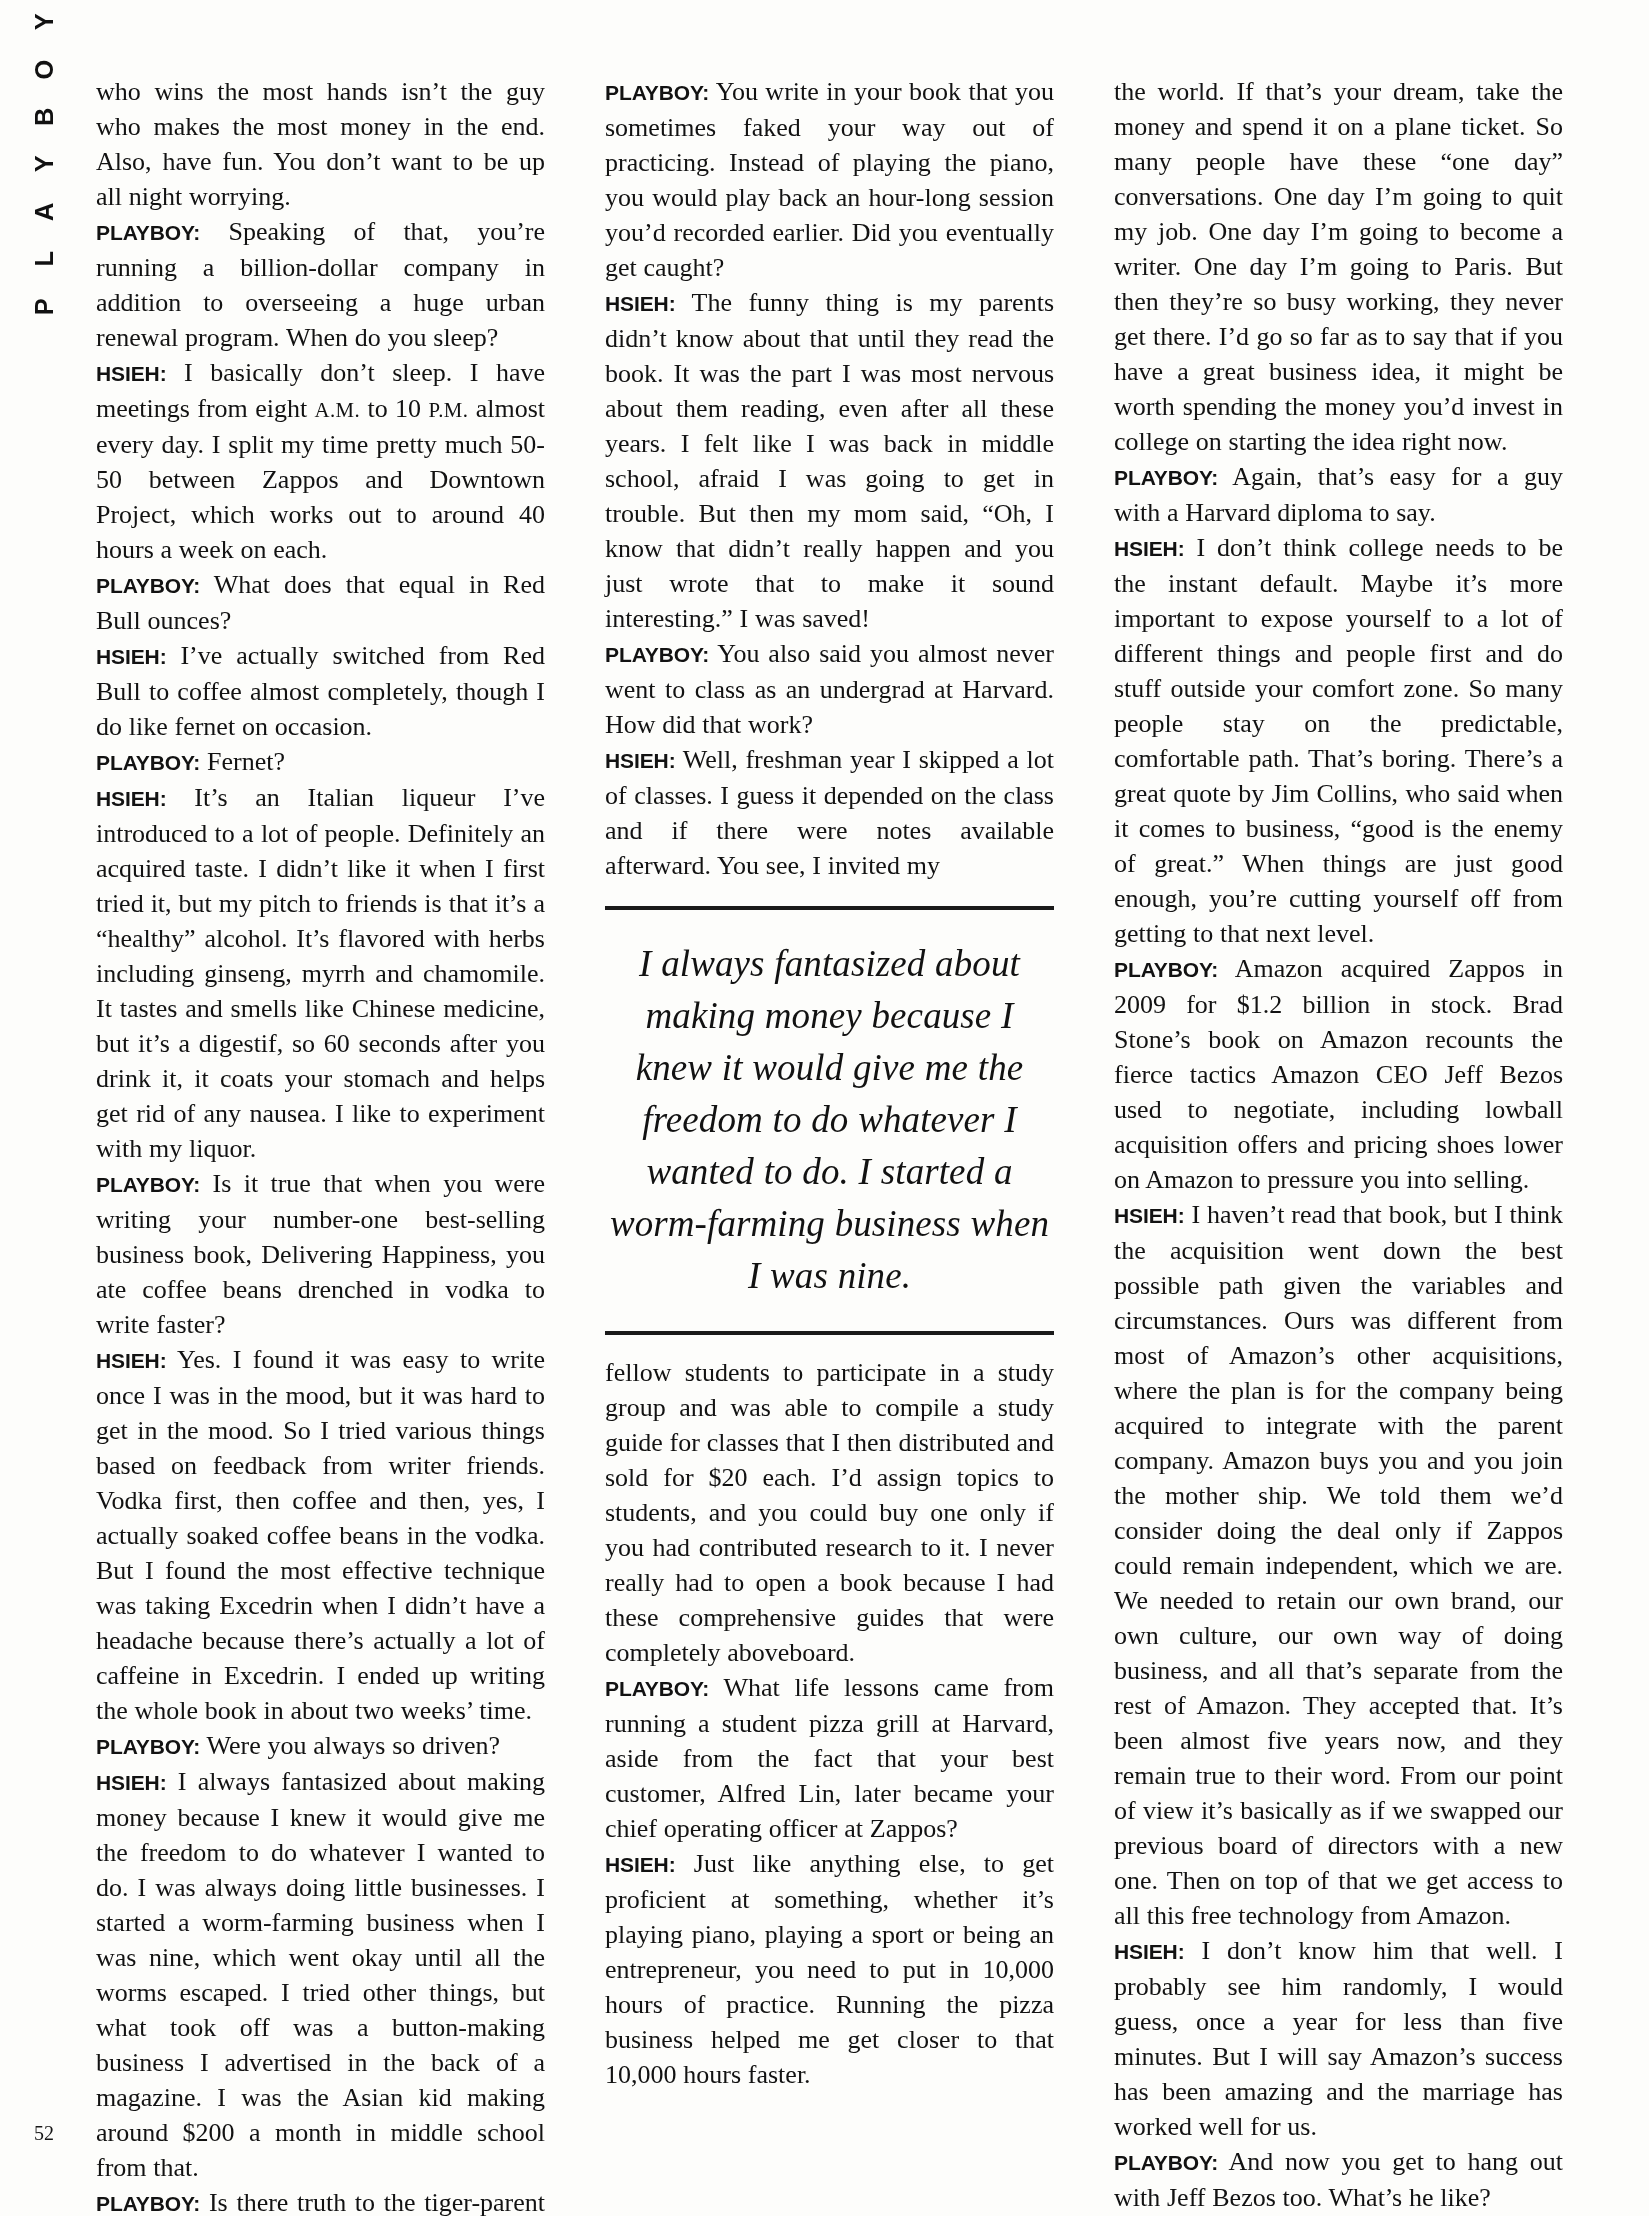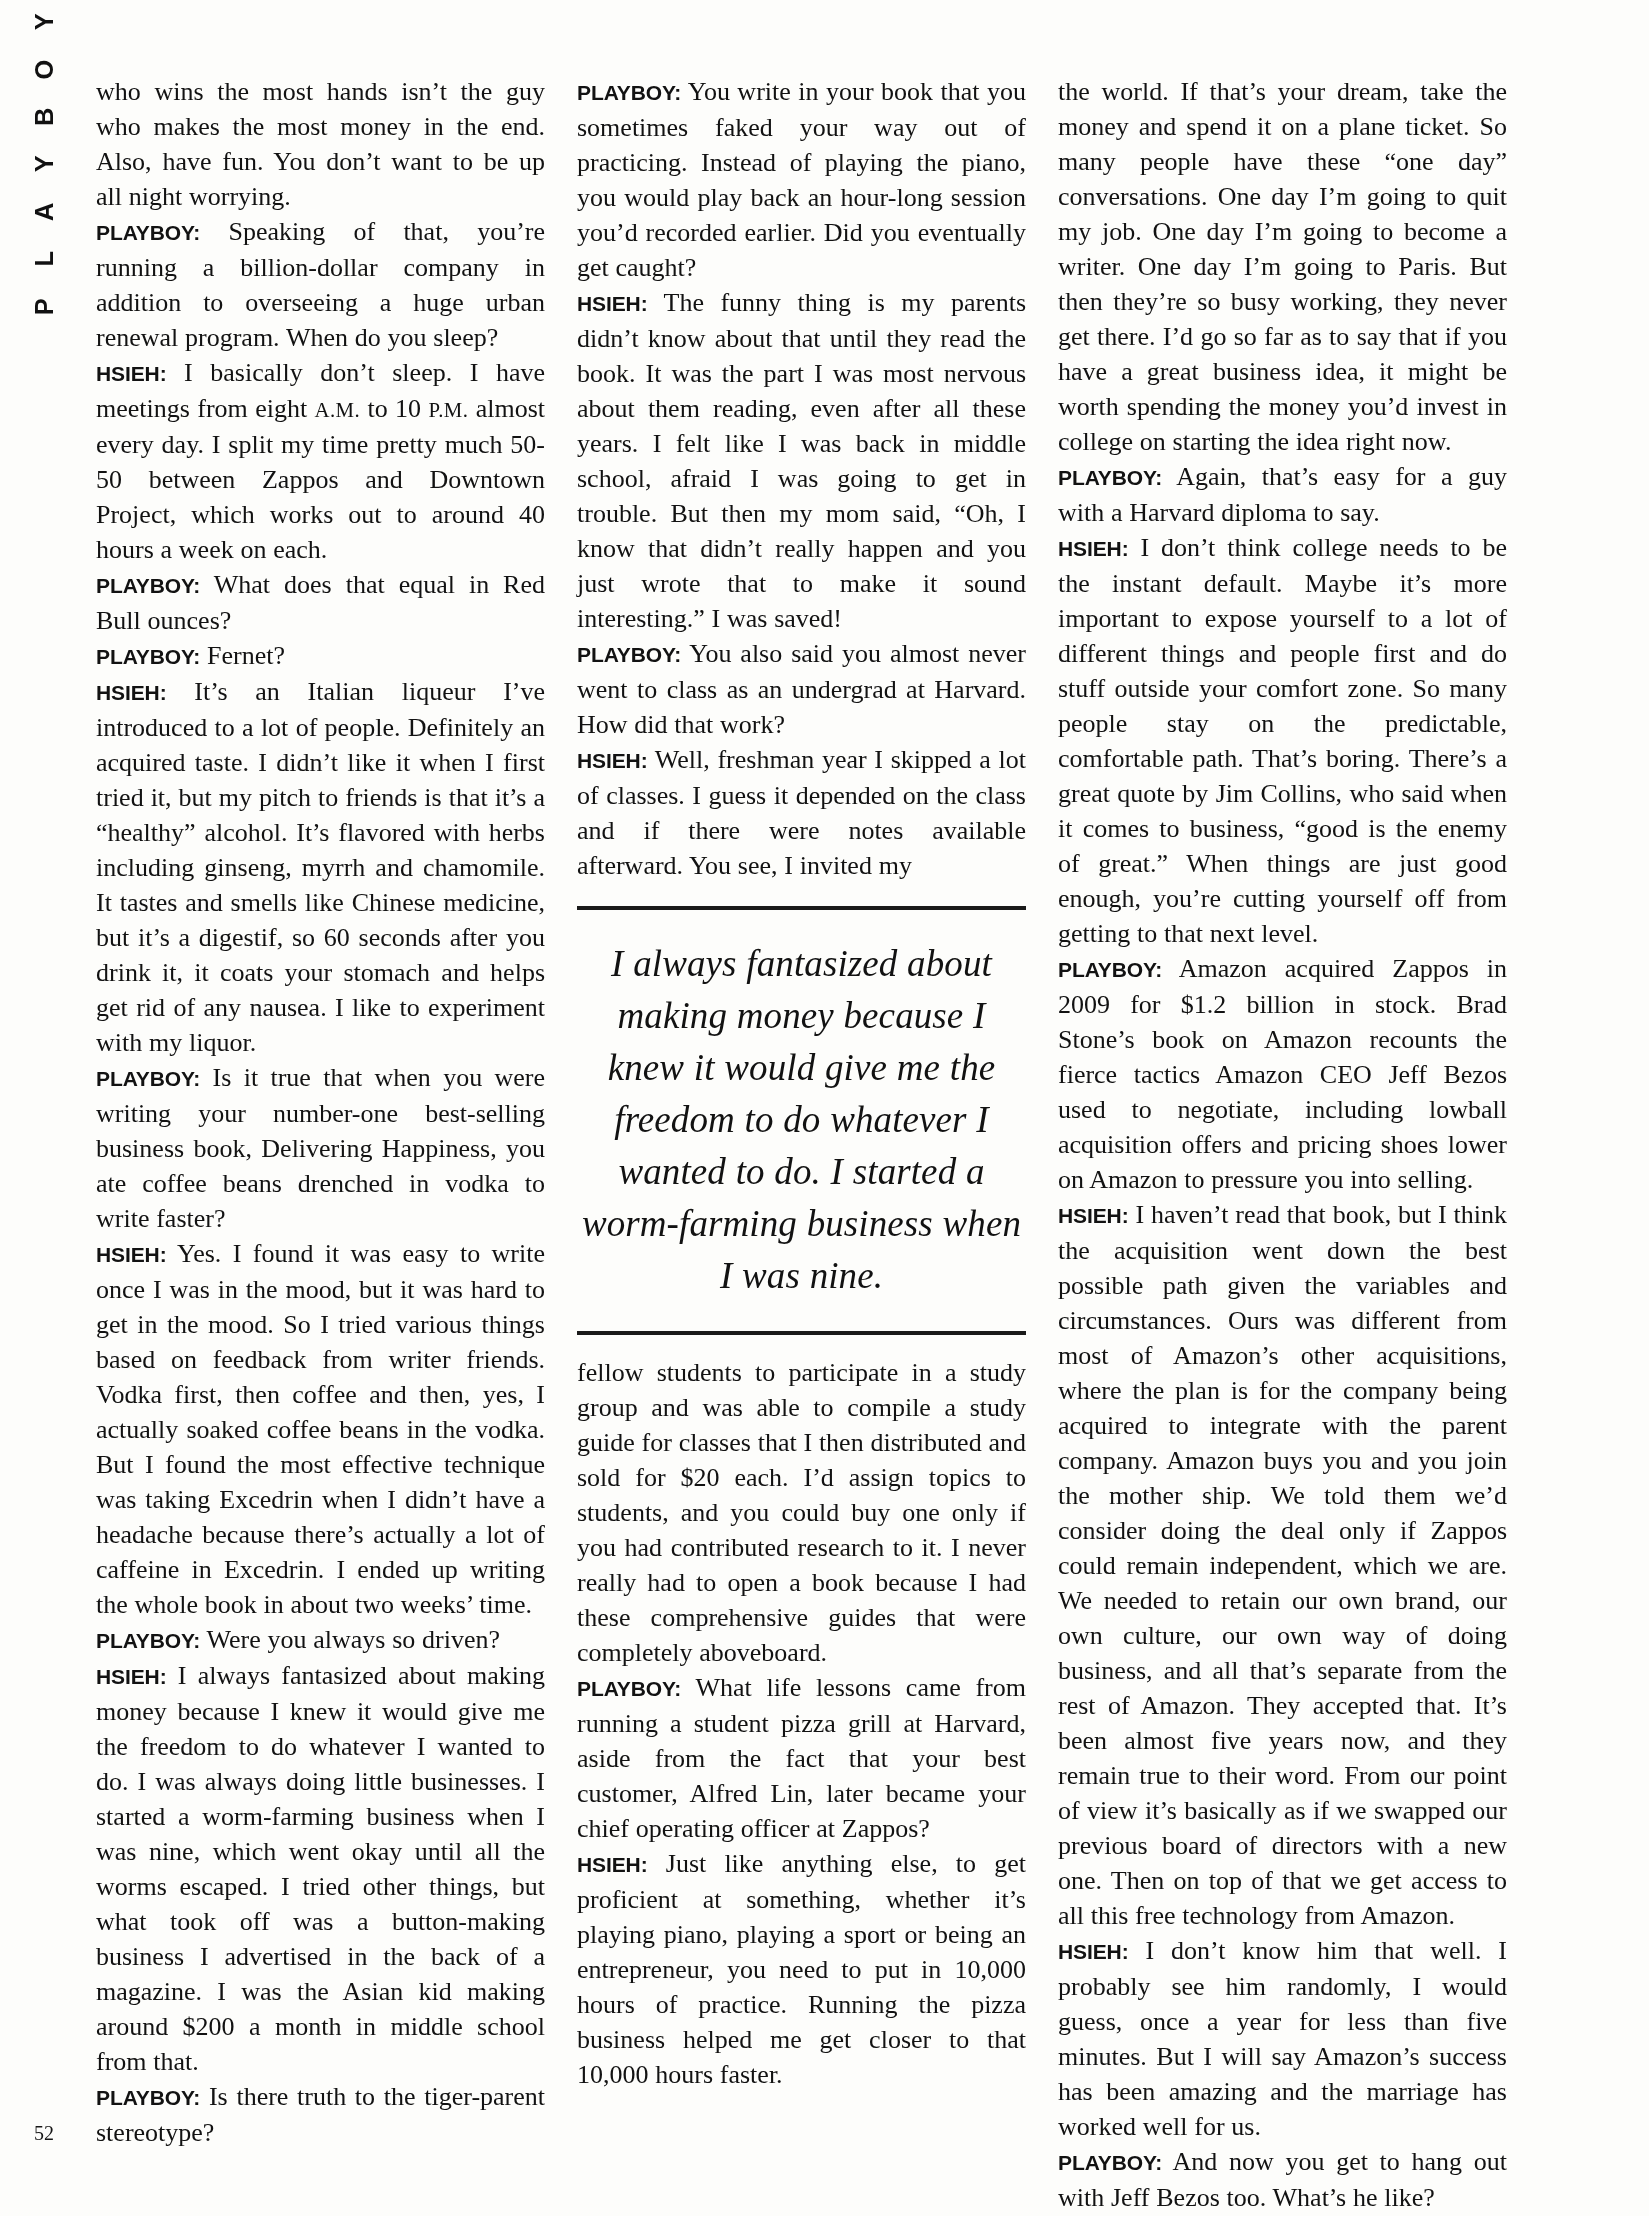--- a/index.html
+++ b/index.html
@@ -44,21 +44,21 @@
   }
 
   
   .cols {
     position: absolute;
     left: 96px;
     top: 74px;
     width: 1471px;
     height: 2069px;
     display: flex;
-    gap: 32px;
+    gap: 60px;
   }
   .col {
     width: 449px;
     position: relative;
   }
   .col p {
     margin: 0;
     text-align: justify;
     text-justify: inter-word;
     font-size: 26px;
@@ -127,20 +127,21 @@
     <div class="col">
 
       <p>who wins the most hands isn’t the guy who makes the most money in the end. Also, have fun. You don’t want to be up all night worrying.</p>
 
       <p><span class="spk">PLAYBOY:</span><span> Speaking of that, you’re running a billion-dollar company in addition to overseeing a huge urban renewal program. When do you sleep?</span></p>
 
       <p><span class="spk">HSIEH:</span><span> I basically don’t sleep. I have meetings from eight </span><span class="sc">A.M.</span><span> to 10 </span><span class="sc">P.M.</span><span> almost every day. I split my time pretty much 50-50 between Zappos and Downtown Project, which works out to around 40 hours a week on each.</span></p>
 
       <p><span class="spk">PLAYBOY:</span><span> What does that equal in Red Bull ounces?</span></p>
 
+      <p><span class="spk">HSIEH:</span><span> I’ve actually switched from Red Bull to coffee almost completely, though I do like fernet on occasion.</span></p>
 
       <p><span class="spk">PLAYBOY:</span><span> Fernet?</span></p>
 
       <p><span class="spk">HSIEH:</span><span> It’s an Italian liqueur I’ve introduced to a lot of people. Definitely an acquired taste. I didn’t like it when I first tried it, but my pitch to friends is that it’s a “healthy” alcohol. It’s flavored with herbs including ginseng, myrrh and chamomile. It tastes and smells like Chinese medicine, but it’s a digestif, so 60 seconds after you drink it, it coats your stomach and helps get rid of any nausea. I like to experiment with my liquor.</span></p>
 
       <p><span class="spk">PLAYBOY:</span><span> Is it true that when you were writing your number-one best-selling business book, </span><span class="ital">Delivering Happiness</span><span>, you ate coffee beans drenched in vodka to write faster?</span></p>
 
       <p><span class="spk">HSIEH:</span><span> Yes. I found it was easy to write once I was in the mood, but it was hard to get in the mood. So I tried various things based on feedback from writer friends. Vodka first, then coffee and then, yes, I actually soaked coffee beans in the vodka. But I found the most effective technique was taking Excedrin when I didn’t have a headache because there’s actually a lot of caffeine in Excedrin. I ended up writing the whole book in about two weeks’ time.</span></p>
 
       <p><span class="spk">PLAYBOY:</span><span> Were you always so driven?</span></p>

